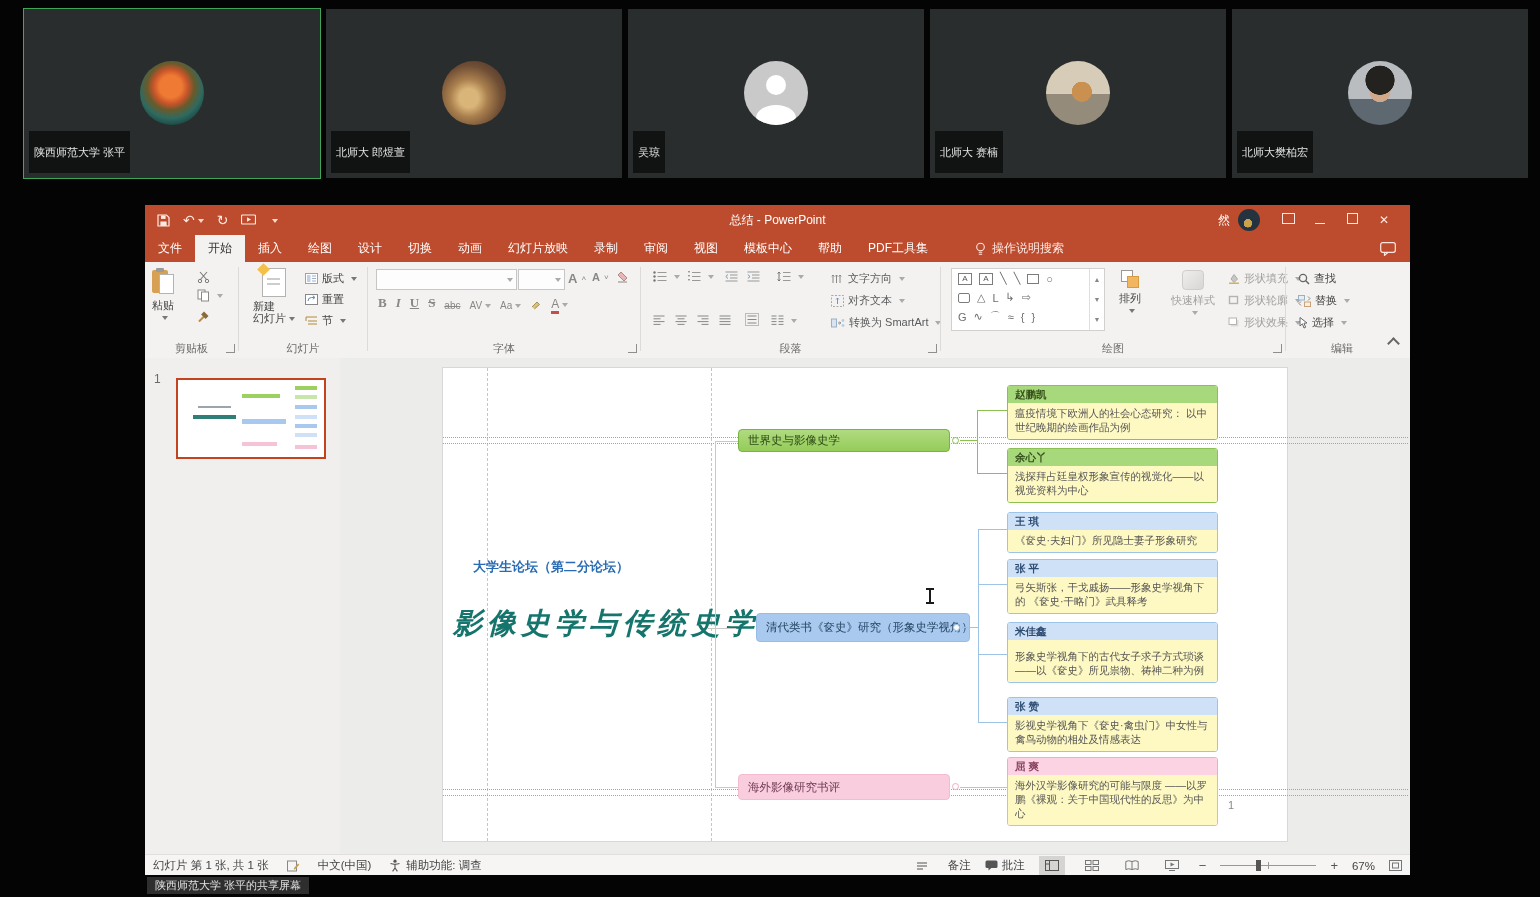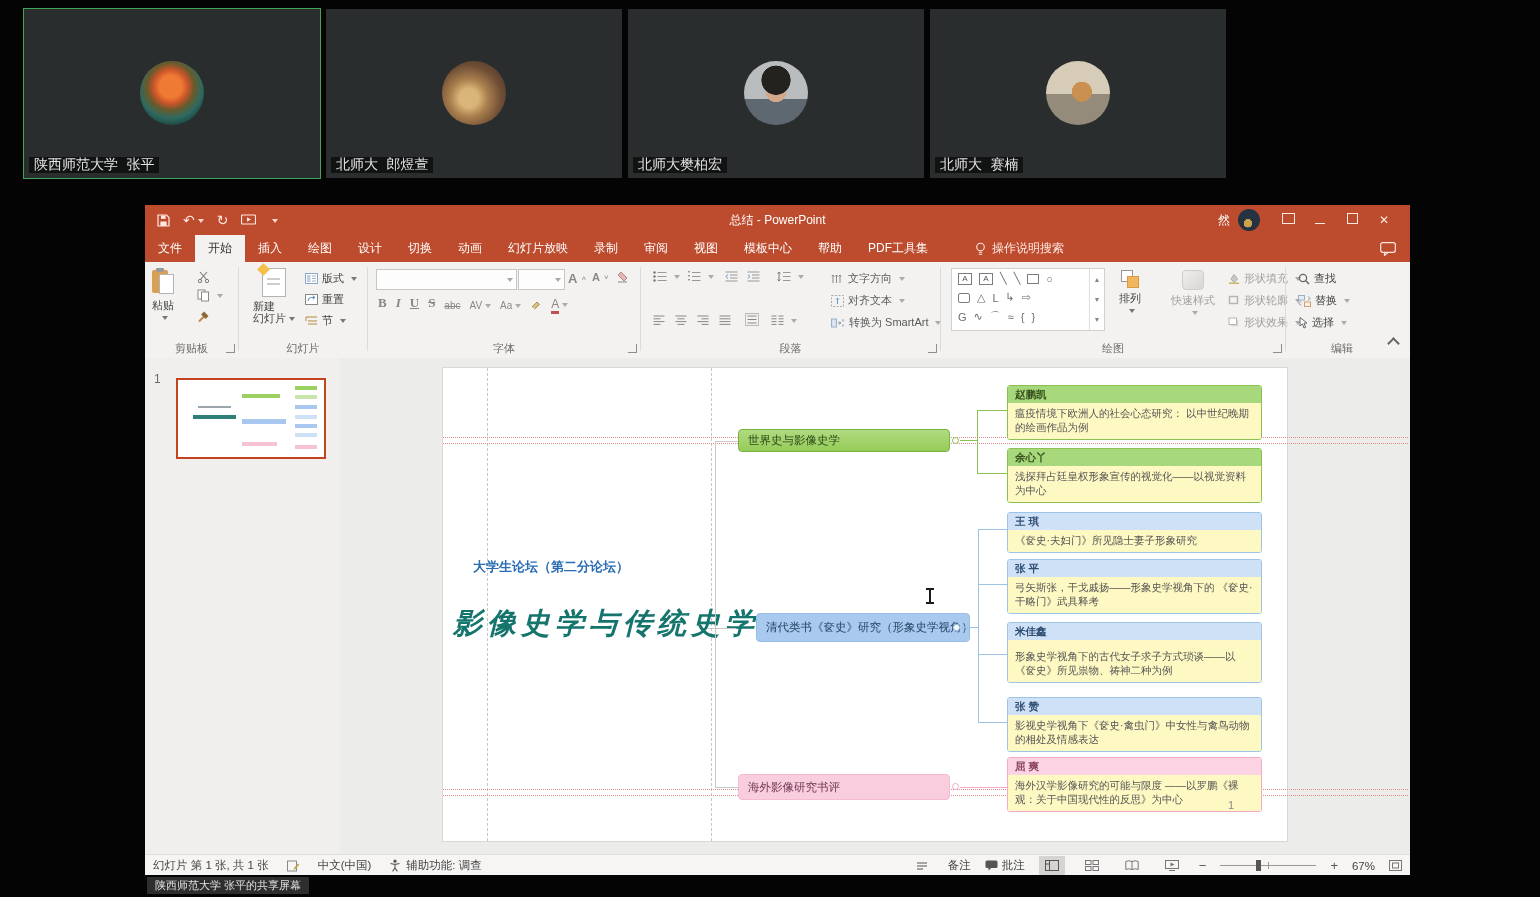--- a/index.html
+++ b/index.html
@@ -11,21 +11,21 @@
   .tile.active{outline:1px solid #3ea656;}
   .avatar{position:absolute;left:50%;top:52px;transform:translateX(-50%);width:64px;height:64px;border-radius:50%;}
   .av1{background:radial-gradient(circle at 48% 40%,#ef7a33 0 22%,#c8542b 34%,#6b5a2a 46%,#2f6a60 62%,#143f3a 82%,#0d2f2b 100%);}
   .av2{background:radial-gradient(circle at 42% 58%,#d9b579 0 18%,#a97f4d 36%,#6f4e35 62%,#402c20 100%);}
   .av3{background:#c9c9c9;overflow:hidden;}
   .av3 .head{position:absolute;left:50%;top:14px;transform:translateX(-50%);width:20px;height:20px;border-radius:50%;background:#fff;}
   .av3 .body{position:absolute;left:50%;bottom:-6px;transform:translateX(-50%);width:40px;height:26px;border-radius:50% 50% 0 0;background:#fff;}
   .av4{background:radial-gradient(circle at 56% 48%,#c9904f 0 20%,rgba(0,0,0,0) 21%),linear-gradient(180deg,#d7ccb7 0 52%,#948b7a 52% 100%);}
   .av5{background:radial-gradient(circle at 50% 30%,#24221f 0 26%,rgba(0,0,0,0) 27%),radial-gradient(circle at 50% 48%,#d2a88a 0 22%,rgba(0,0,0,0) 23%),linear-gradient(180deg,#b9bdc0 0 60%,#5d6870 60%);}
   .nametag{position:absolute;left:5px;bottom:5px;background:rgba(12,12,12,.82);color:#e3e3e3;
-           font-size:14px;line-height:14px;padding:1px 5px;white-space:nowrap;font-family:Liberation Mono, monospace;}
+           font-size:11px;line-height:14px;padding:14px 5px;white-space:nowrap;}
   
   .ppt{position:absolute;left:145px;top:205px;width:1265px;height:670px;background:#f3f2f1;overflow:hidden;}
   .titlebar{position:absolute;left:0;top:0;width:100%;height:30px;background:#bd4b2d;}
   .qat{position:absolute;left:12px;top:0;height:30px;display:flex;align-items:center;gap:13px;color:#fff;}
   .qat .uglyph{font-size:14px;line-height:14px;color:#ffe9e2;}
   .doc-title{position:absolute;left:50%;top:0;transform:translateX(-50%);line-height:30px;color:#fff;font-size:12px;white-space:nowrap;}
   .tb-right{position:absolute;right:0;top:0;height:30px;display:flex;align-items:center;padding-right:10px;color:#fff;}
   .tb-btn{width:32px;text-align:center;font-size:12px;color:#ffe9e2;}
   .tb-avatar{width:22px;height:22px;border-radius:50%;margin:0 12px 0 8px;
              background:radial-gradient(circle at 45% 65%,#caa24a 0 22%,rgba(0,0,0,0) 23%),#253341;}
@@ -78,21 +78,21 @@
   .thumb .sq{position:absolute;height:4px;}
   .canvas{position:absolute;left:195px;top:0;width:1070px;height:100%;background:#ececeb;}
   .slide{position:absolute;left:103px;top:10px;width:844px;height:473px;background:#fff;box-shadow:0 0 0 1px #d8d8d8;}
   .vguide{position:absolute;top:10px;height:473px;width:0;border-left:1px dashed #c6c6c6;}
   .rguide{position:absolute;height:0;border-top:1px dotted #e08a8a;}
   
   .branch{position:absolute;border-radius:4px;font-size:11.5px;color:#333;display:flex;align-items:center;padding:0 9px;box-sizing:border-box;white-space:nowrap;}
   .br-g{background:linear-gradient(#b0da80,#95cc59);border:1px solid #79b342;color:#2e4a17;}
   .br-b{background:#a9c9ef;border:1px solid #98bce8;color:#274766;margin-left:20px;}
   .br-p{background:#f9cdde;border:1px solid #f4bbd1;color:#6e3850;}
-  .mmbox{position:absolute;width:255px;border-radius:3px;background:#fff;font-size:10.5px;overflow:hidden;box-sizing:border-box;}
+  .mmbox{position:absolute;width:211px;border-radius:3px;background:#fff;font-size:10.5px;overflow:hidden;box-sizing:border-box;}
   .mmbox .hd{padding:2px 7px 1px;font-weight:bold;}
   .mmbox .bd{padding:3px 7px 5px;color:#555;line-height:14px;background:#fef9c3;}
   .mm-g{border:1px solid #8cc152;}
   .mm-g .hd{background:#a8d87c;color:#37511c;}
   .mm-b{border:1px solid #9dc3e6;}
   .mm-b .hd{background:#cfe1f6;color:#2e4d73;}
   .mm-p{border:1px solid #f2aac6;}
   .mm-p .hd{background:#fbd3e2;color:#87415e;}
   .cl{position:absolute;}
   .ring{position:absolute;width:7px;height:7px;border-radius:50%;background:#fff;box-sizing:border-box;}
@@ -126,26 +126,33 @@
   <div class="tiles">
     <div class="tile active">
       <div class="avatar av1"></div>
       <div class="nametag">陕西师范大学 张平</div>
     </div>
     <div class="tile">
       <div class="avatar av2"></div>
       <div class="nametag">北师大 郎煜萱</div>
     </div>
     <div class="tile">
-      <div class="avatar av5"></div>
-      <div class="nametag">北师大樊柏宏</div>
+      <div class="avatar av3">
+          <div class="head"></div>
+          <div class="body"></div>
+        </div>
+      <div class="nametag">吴琼</div>
     </div>
     <div class="tile">
       <div class="avatar av4"></div>
       <div class="nametag">北师大 赛楠</div>
+    </div>
+    <div class="tile">
+      <div class="avatar av5"></div>
+      <div class="nametag">北师大樊柏宏</div>
     </div>
   </div>
 
   <div class="ppt">
 
     <div class="titlebar">
       <div class="qat">
         <span>
             <svg width="13" height="13" viewBox="0 0 13 13">
               <path d="M1 1 h8.5 L12 3.5 V12 H1 Z" fill="none" stroke="#ffe9e2" stroke-width="1.2"></path>

